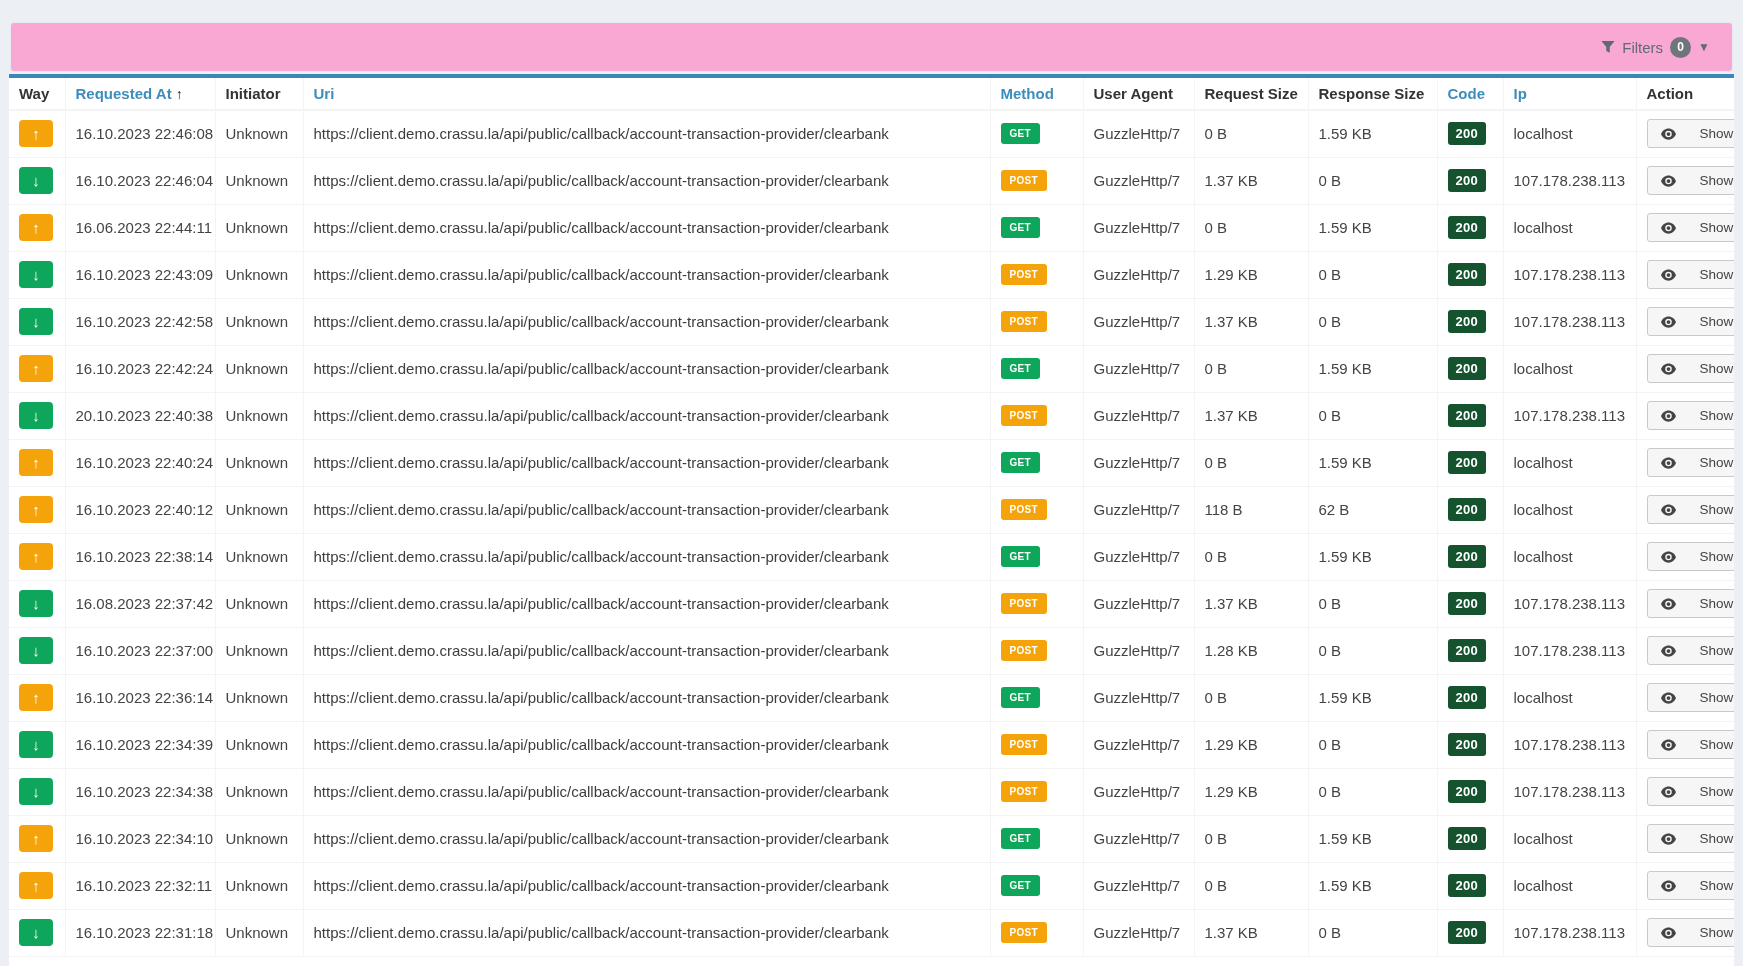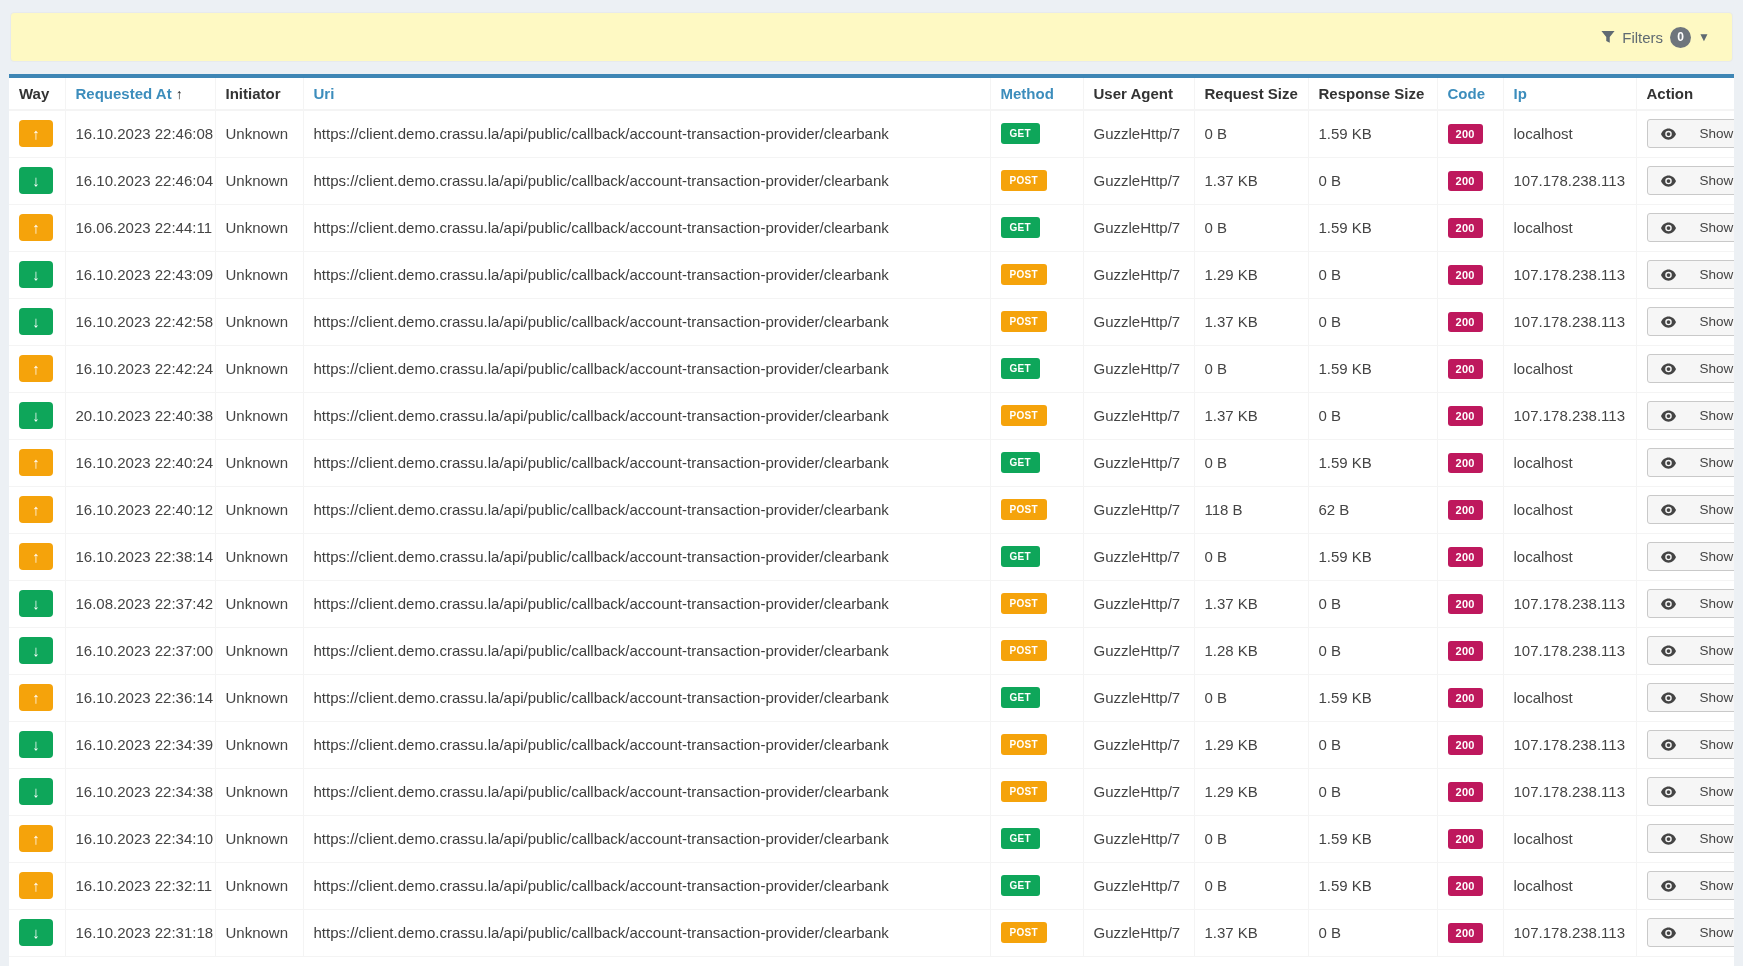--- a/index.html
+++ b/index.html
@@ -4,22 +4,22 @@
 <style>
   * { box-sizing: border-box; margin: 0; padding: 0; }
   html, body {
     width: 1743px; height: 966px; overflow: hidden;
     background: #ecf0f4;
     font-family: "Liberation Sans", "DejaVu Sans", sans-serif;
     color: #333;
   }
   
   .filter-card {
-    position: absolute; left: 10px; right: 10px; top: 12px; height: 50px;
-    background: #fef9c3; border: 1px solid #e7eaee; border-radius: 4px;
+    position: absolute; left: 10px; right: 10px; top: 22px; height: 50px;
+    background: #f9a8d4; border: 1px solid #e7eaee; border-radius: 4px;
     display: flex; justify-content: flex-end;
     padding-right: 22px;
   }
   .filters-btn {
     display: inline-flex; align-items: center; gap: 7px;
     background: transparent; border: none; cursor: pointer;
     font-family: inherit; font-size: 15px; color: #5f6a72;
   }
   .funnel-icon svg { display: block; }
   .filters-count {
@@ -55,21 +55,21 @@
   .way-up   { background: #f5a30b; }
   .way-down { background: #0ea65a; }
   
   .pill {
     display: inline-block; color: #fff; font-weight: bold;
     border-radius: 3px; letter-spacing: .3px;
   }
   .method-pill { font-size: 10px; padding: 5px 9px; }
   .method-get  { background: #0ea65a; }
   .method-post { background: #f5a30b; }
-  .code-pill { font-size: 11px; padding: 4px 8px; background: #be185d; }
+  .code-pill { font-size: 13px; padding: 4px 8px; background: #14532d; }
   
   .show-btn {
     display: inline-flex; align-items: center; gap: 24px;
     background: #f6f6f6; border: 1px solid #c9c9c9; border-radius: 3px;
     padding: 6px 13px; font-family: inherit; font-size: 13.5px; color: #444;
     cursor: pointer;
   }
   .show-btn svg { display: block; }
   .uri-cell { color: #3d3d3d; }
 </style>

